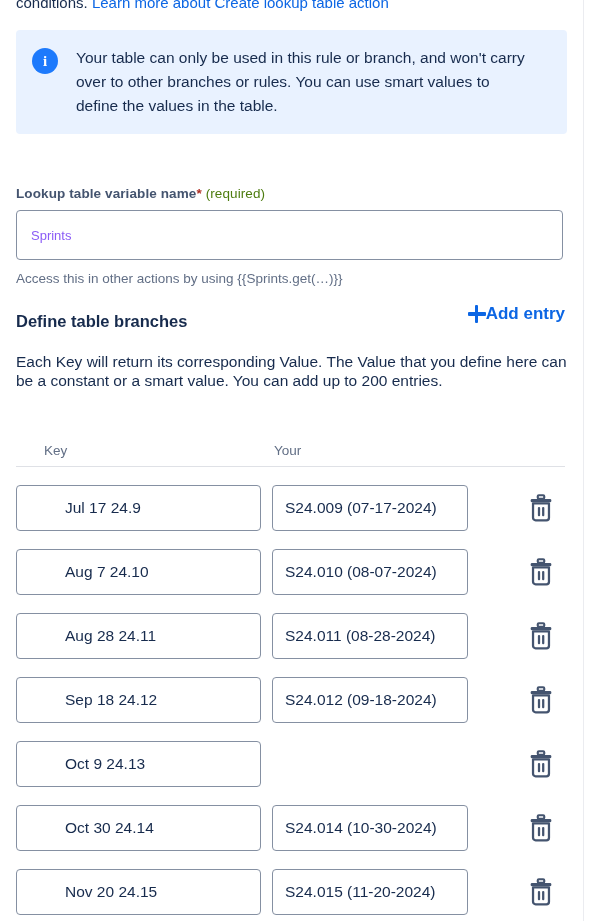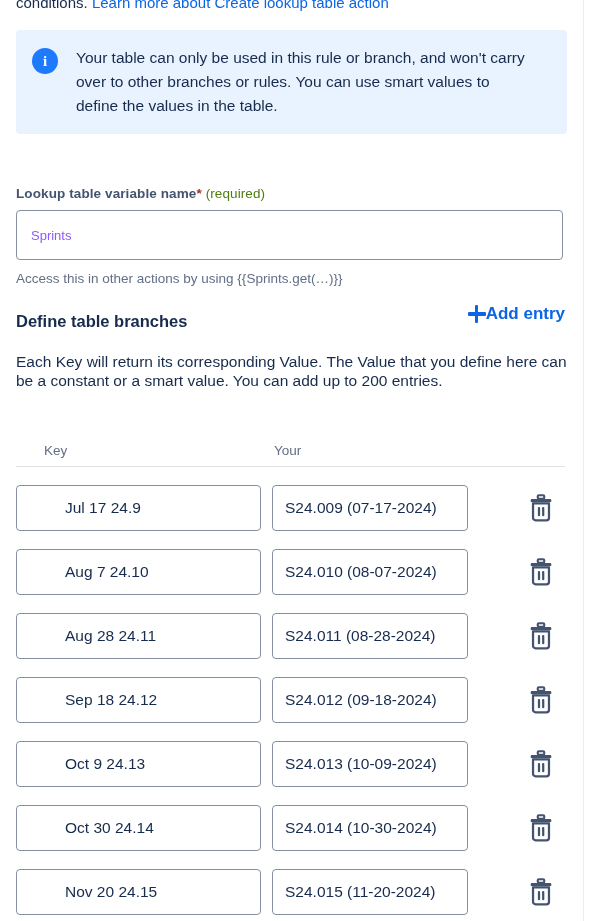--- a/index.html
+++ b/index.html
@@ -335,21 +335,20 @@
           <path d="M4.6 8.6h14.8v13.4a2.4 2.4 0 0 1-2.4 2.4H7a2.4 2.4 0 0 1-2.4-2.4V8.6z" stroke="#44546f" stroke-width="2.1" stroke-linejoin="round"></path>
           <rect x="9.1" y="12" width="2.1" height="8.6" rx="0.9" fill="#44546f"></rect>
           <rect x="13.0" y="12" width="2.1" height="8.6" rx="0.9" fill="#44546f"></rect>
         </svg>
       </span>
     </button>
   </div>
 
   <div class="entry-row">
     <input class="cell-input key" type="text" value="Oct 9 24.13" style="">
-    <input class="cell-input value" type="text" value="S24.013 (10-09-2024)" style="">
     <button class="delete-btn">
       <span>
         <svg width="26" height="28" viewBox="0 0 24 26" fill="none" xmlns="http://www.w3.org/2000/svg">
           <rect x="9" y="1.2" width="6" height="3.2" rx="1" stroke="#44546f" stroke-width="2"></rect>
           <rect x="2.4" y="4.6" width="19.2" height="3" rx="1.2" fill="#44546f"></rect>
           <path d="M4.6 8.6h14.8v13.4a2.4 2.4 0 0 1-2.4 2.4H7a2.4 2.4 0 0 1-2.4-2.4V8.6z" stroke="#44546f" stroke-width="2.1" stroke-linejoin="round"></path>
           <rect x="9.1" y="12" width="2.1" height="8.6" rx="0.9" fill="#44546f"></rect>
           <rect x="13.0" y="12" width="2.1" height="8.6" rx="0.9" fill="#44546f"></rect>
         </svg>
       </span>

